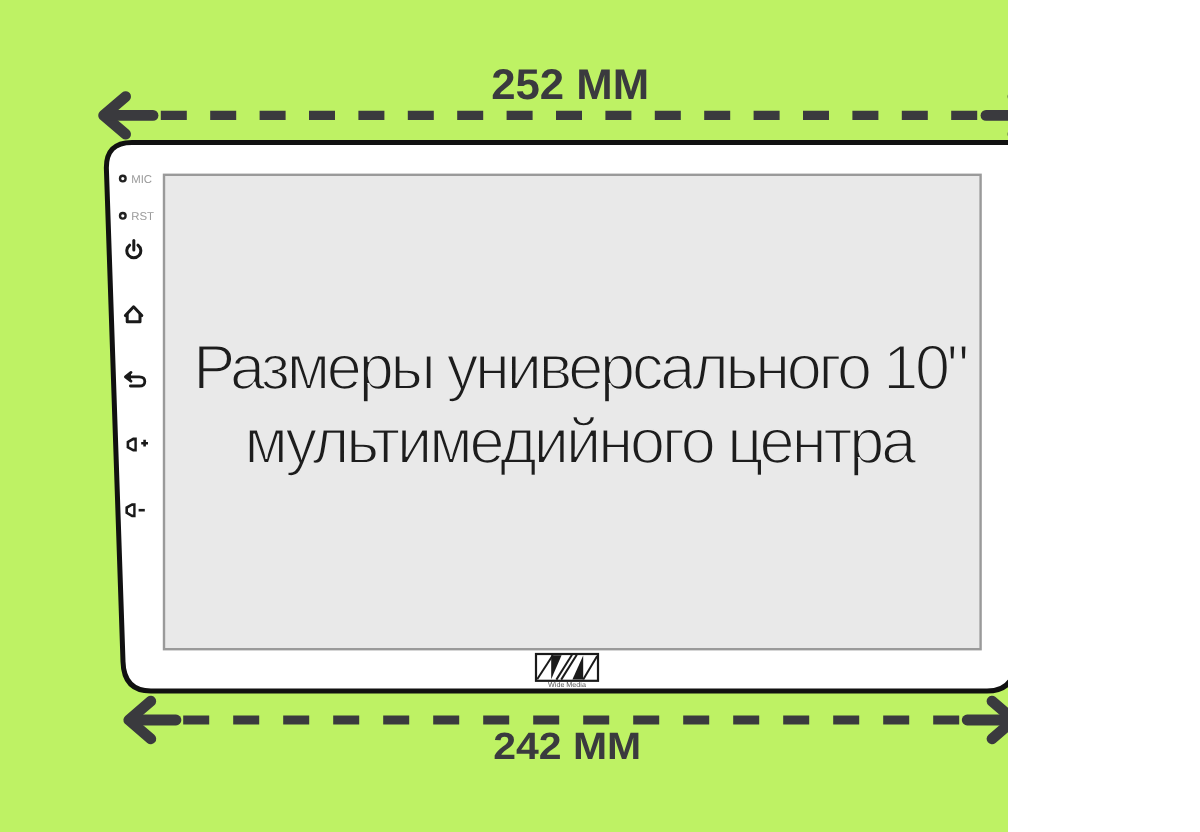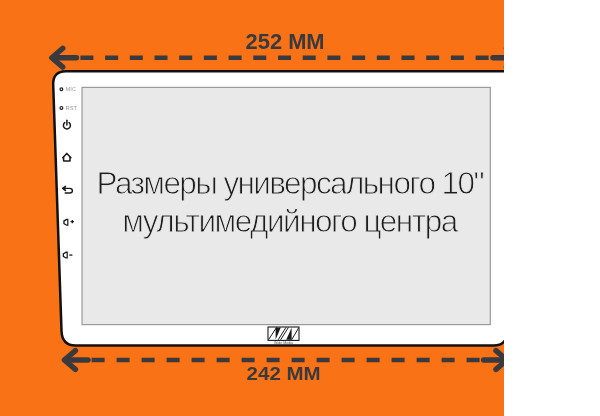--- a/index.html
+++ b/index.html
@@ -1,16 +1,16 @@
 <!DOCTYPE html>
 <html><head>
 <meta charset="utf-8">
 <style>
   html,body{margin:0;padding:0;background:#ffffff;}
-  #page{position:relative;width:504px;height:416px;background:#f97316;overflow:hidden;}
+  #page{position:relative;width:504px;height:416px;background:#bef264;overflow:hidden;}
   svg text{font-family:"Liberation Sans",sans-serif;}
 </style>
 </head>
 <body>
 <div id="page">
 <svg width="600" height="416" viewBox="0 0 600 416">
 
   <g stroke="#3a3a3e" stroke-width="4.6" fill="none">
     <path d="M80.4 57.7 H489" stroke-dasharray="13 11.7"></path>
   </g>

